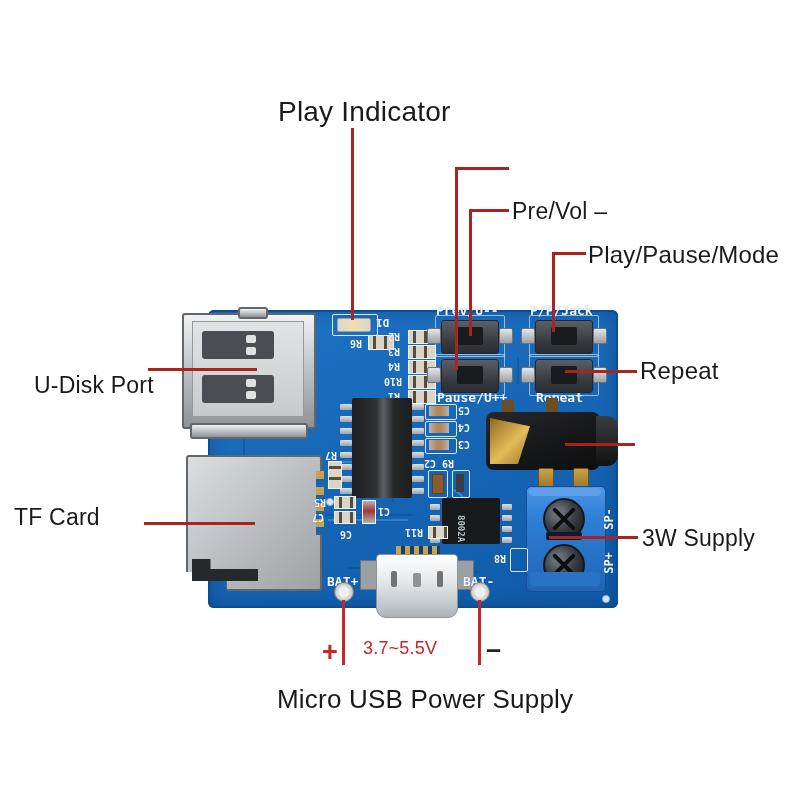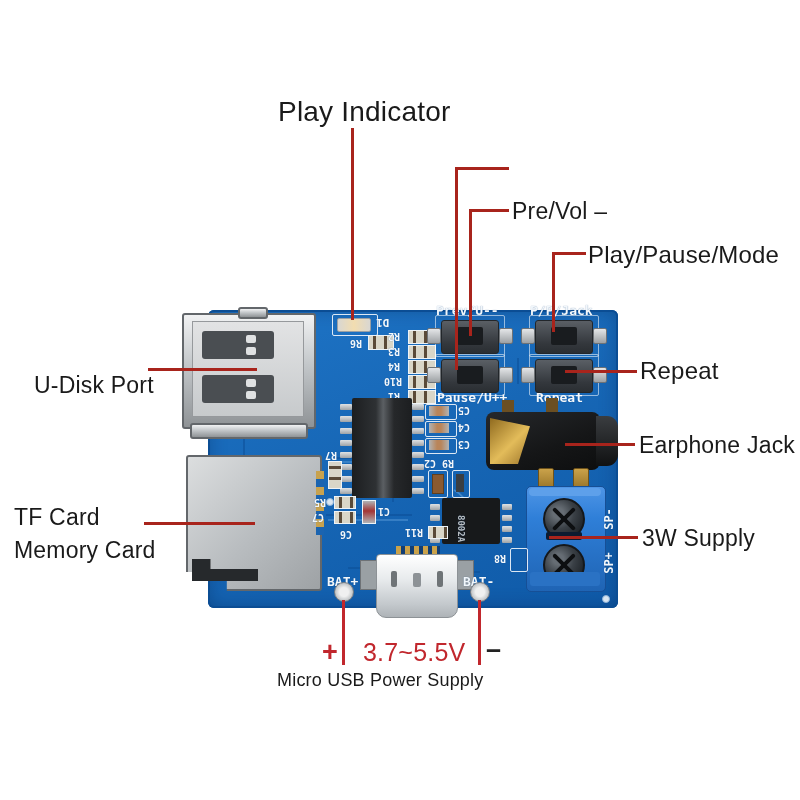--- a/index.html
+++ b/index.html
@@ -256,23 +256,21 @@
   <div class="hline" style="left:549px;top:536px;width:89px;"></div>
   <div class="hline" style="left:148px;top:368px;width:109px;"></div>
   <div class="hline" style="left:144px;top:522px;width:111px;"></div>
   <div class="vline" style="left:342px;top:600px;height:65px;background:#c1272d;"></div>
   <div class="vline" style="left:478px;top:600px;height:65px;background:#c1272d;"></div>
 
   <div class="lbl" style="left:278px;top:96px;font-size:28px;">Play Indicator</div>
   <div class="lbl" style="left:588px;top:241px;font-size:24px;">Play/Pause/Mode</div>
   <div class="lbl" style="left:512px;top:198px;">Pre/Vol –</div>
   <div class="lbl" style="left:640px;top:357px;font-size:24px;">Repeat</div>
-  <div class="lbl" style="left:639px;top:432px;">Earphone Jack</div>
   <div class="lbl" style="left:642px;top:525px;">3W Supply</div>
   <div class="lbl" style="left:14px;top:372px;margin-left:20px;">U-Disk Port</div>
   <div class="lbl" style="left:14px;top:504px;">TF Card</div>
-  <div class="lbl" style="left:14px;top:537px;">Memory Card</div>
   <div class="lbl red" style="left:322px;top:637px;font-size:27px;font-weight:bold;">+</div>
-  <div class="lbl red" style="left:363px;top:638px;font-size:25px;">3.7~5.5V</div>
+  <div class="lbl red" style="left:363px;top:638px;font-size:18px;">3.7~5.5V</div>
   <div class="lbl" style="left:486px;top:634px;font-size:27px;font-weight:bold;color:#222222;">–</div>
-  <div class="lbl" style="left:277px;top:670px;font-size:18px;">Micro USB Power Supply</div>
+  <div class="lbl" style="left:277px;top:684px;font-size:26px;">Micro USB Power Supply</div>
 
 </div>
 
 </body></html>

